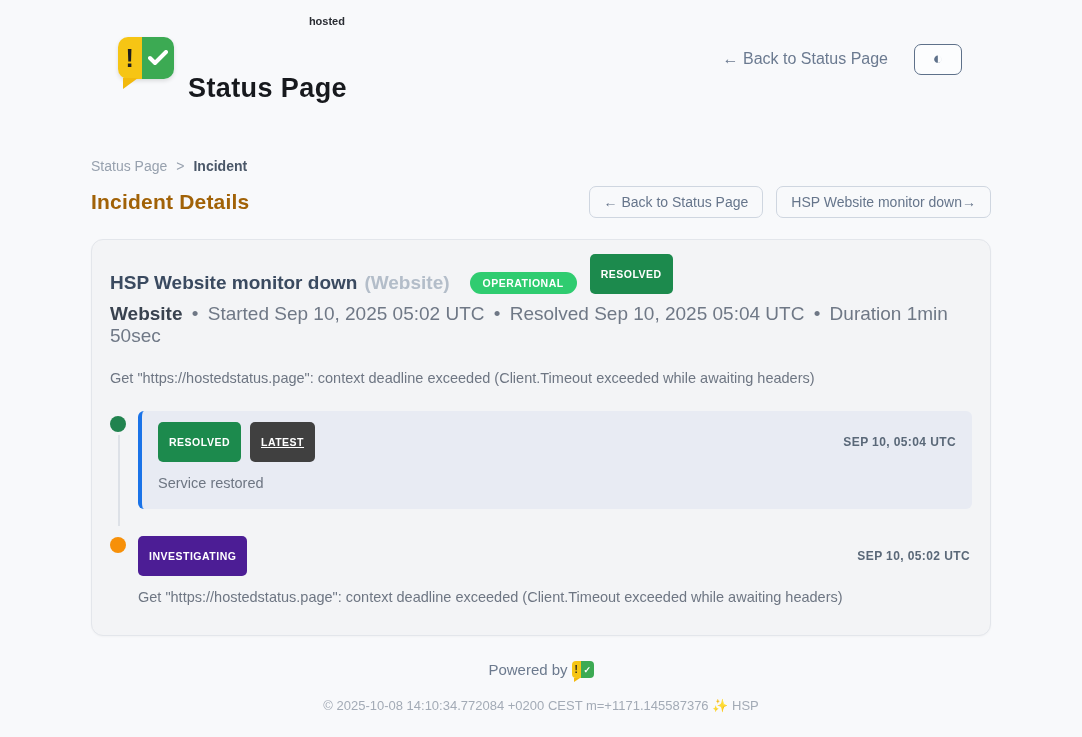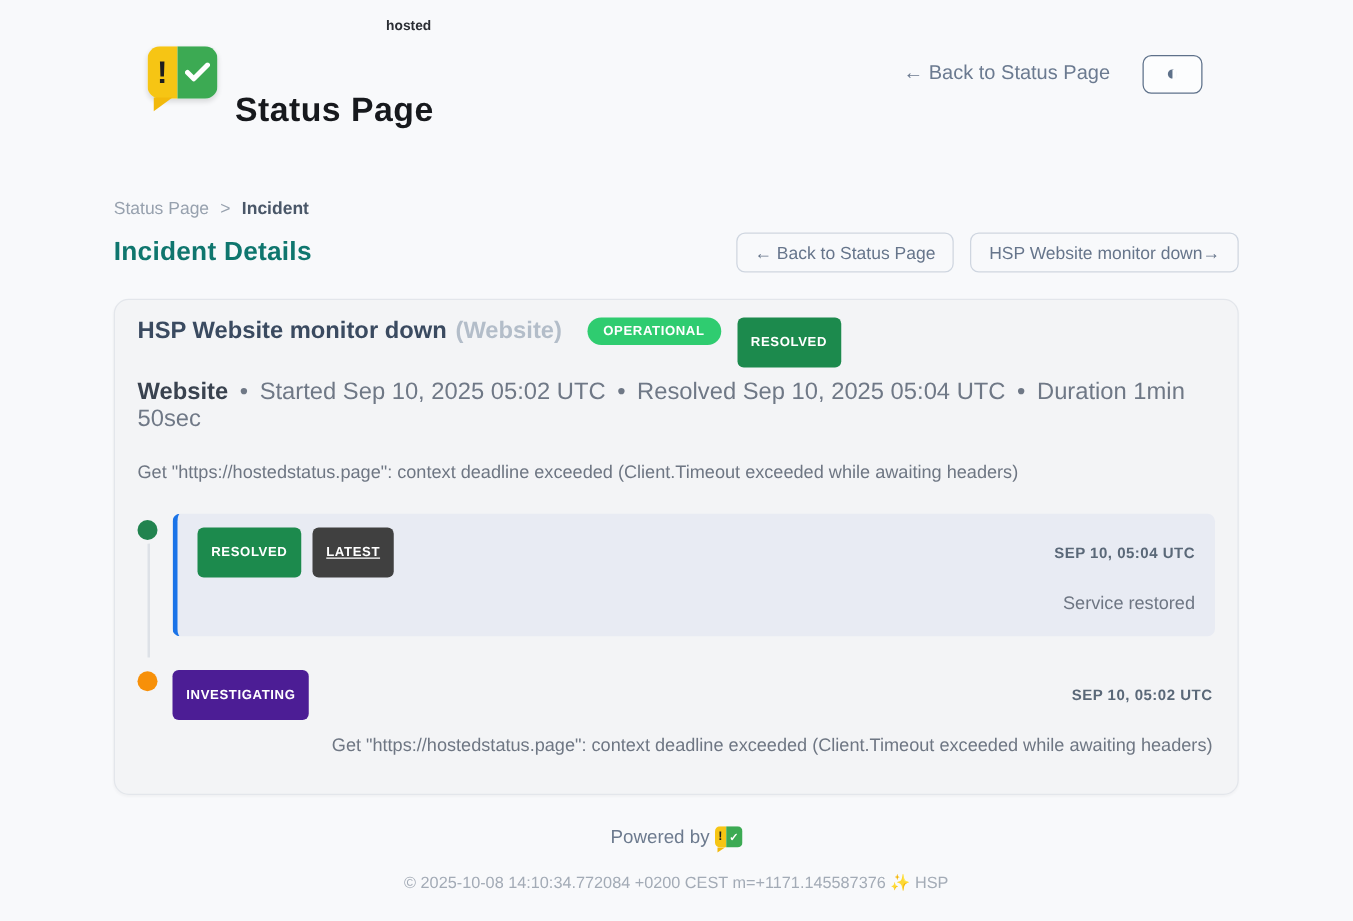--- a/index.html
+++ b/index.html
@@ -19,27 +19,27 @@
   .brand-main { font-size:27px; font-weight:700; color:#17191d; letter-spacing:.4px; }
   .header-right { display:flex; align-items:center; gap:26px; }
   .back-link { font-size:16px; color:#6b7a90; text-decoration:none; cursor:pointer; }
   .theme-toggle { width:48px; height:31px; background:#fcfdfe; border:1px solid #5e718a; border-radius:7px; display:flex; align-items:center; justify-content:center; font-size:17px; color:#5e718a; cursor:pointer; }
 
   
   .main { width:900px; margin:0 auto; }
   .breadcrumb { margin-top:56px; font-size:14px; color:#97a1ae; display:flex; align-items:center; gap:9px; }
   .crumb-current { color:#4a5768; font-weight:700; }
   .heading-row { margin-top:12px; display:flex; justify-content:space-between; align-items:center; }
-  .page-title { font-size:21px; font-weight:700; color:#0f766e; letter-spacing:.2px; }
+  .page-title { font-size:21px; font-weight:700; color:#a16207; letter-spacing:.2px; }
   .nav-btns { display:flex; gap:13px; }
   .nav-btn { padding:7px 14px; font-size:14px; color:#66758b; background:#f8f9fb; border:1px solid #cfd6e0; border-radius:7px; cursor:pointer; font-family:inherit; }
 
   
   .card { margin-top:21px; background:#f3f4f6; border:1px solid #e3e6eb; border-radius:12px; padding:14px 18px 30px; box-shadow:0 1px 2px rgba(0,0,0,.03); }
-  .card-title-row { display:flex; align-items:flex-start; }
+  .card-title-row { display:flex; align-items:flex-end; }
   .incident-title { font-size:19px; font-weight:700; color:#3a4a60; }
   .incident-suffix { font-size:19px; font-weight:600; color:#b3bdc9; margin-left:7px; }
   .badge { display:inline-block; color:#fff; font-weight:700; font-size:10.5px; letter-spacing:.5px; padding:14px 11px; border-radius:5px; }
   .badge-pill { border-radius:999px; padding:5px 13px; }
   .bg-operational { background:#2fcc70; margin-left:20px; }
   .bg-resolved { background:#1c8a4d; margin-left:13px; }
   .meta-row { margin-top:9px; font-size:19px; color:#6f7886; }
   .meta-bold { color:#39424f; font-weight:700; }
   .meta-sep { margin:0 4px; }
   .incident-desc { margin-top:23px; font-size:14.5px; color:#6e7683; }
@@ -52,21 +52,21 @@
   .tl-dot { width:16px; height:16px; border-radius:50%; flex-shrink:0; box-shadow:0 0 0 3px #f3f4f6; position:relative; z-index:1; }
   .dot-green { background:#21834f; margin-top:5px; }
   .dot-orange { background:#f79009; margin-top:1px; }
   .tl-box { flex:1; background:#e8ebf3; border-left:4px solid #1a73e8; border-radius:6px; padding:11px 16px 18px; }
   .tl-plain { flex:1; padding-right:2px; }
   .tl-head { display:flex; align-items:center; gap:9px; }
   .b-resolved { background:#1c8a4d; }
   .b-latest { background:#404040;text-decoration:underline; }
   .b-investigating { background:#4c1d95; }
   .tl-ts { margin-left:auto; font-size:12px; font-weight:700; color:#5a6878; letter-spacing:.4px; }
-  .tl-msg { margin-top:13px; font-size:14.5px; color:#6e7683;text-align:right; }
+  .tl-msg { margin-top:13px; font-size:14.5px; color:#6e7683; }
 
   
   .footer { margin-top:auto; text-align:center; padding-bottom:24px; }
   .powered { display:inline-flex; align-items:flex-start; gap:4px; font-size:15px; color:#6c7a8e; }
   .mini-logo { position:relative; width:22px; height:18px; }
   .mini-body { width:22px; height:17px; border-radius:4px; overflow:hidden; display:flex; }
   .mini-left { width:42%; background:#f6c514; display:flex; align-items:center; justify-content:center; font-weight:800; font-size:10px; color:#1d1d1f; }
   .mini-right { width:58%; background:#3caa53; display:flex; align-items:center; justify-content:center; color:#fff; font-size:9px; font-weight:800; }
   .mini-tail { position:absolute; left:2px; bottom:-3px; width:0; height:0; border-top:4px solid #f2b90c; border-right:6px solid transparent; }
   .copyright { margin-top:19px; font-size:13px; color:#a3abb6; }

